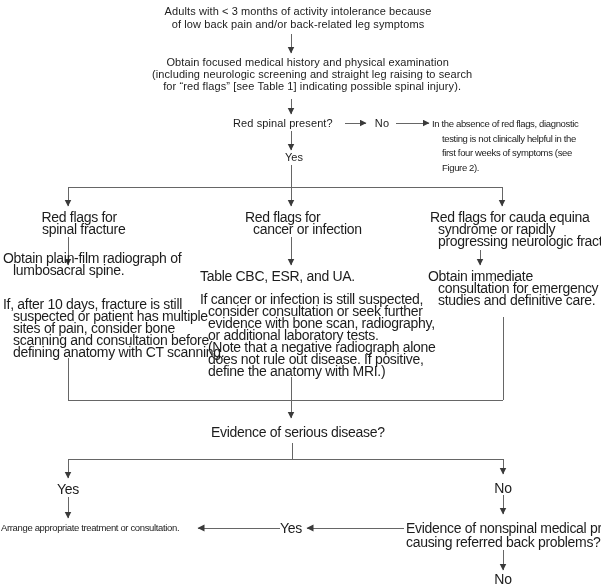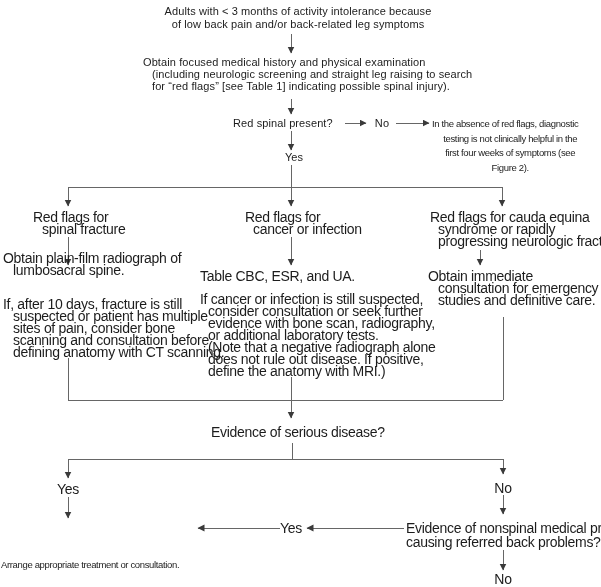--- a/index.html
+++ b/index.html
@@ -17,43 +17,43 @@
   .txt {
     position: absolute;
     white-space: pre;
     font-size: 14px;
     letter-spacing: -0.3px;
     line-height: 12px;
   }
   .fs-a { font-size: 11px; letter-spacing: 0.1px; }   
   .fs-c { font-size: 9.5px; letter-spacing: -0.35px; } 
   .center { text-align: center; }
-  .hang9  { padding-left: 9px;  text-indent: -9px;  }
+  .hang9  { padding-left: 9px;  text-indent: -9px; text-align: center;  }
   .hang8  { padding-left: 8px;  text-indent: -8px;  }
   .hang10 { padding-left: 10px; text-indent: -10px; }
 
   
   .n-adults    { left: 133px; top: 5px;   width: 330px; line-height: 13px; }
   .n-history   { left: 143px; top: 56px; }
   .n-redflagsq { left: 233px; top: 117px; }
   .n-no1       { left: 370px; top: 117px; width: 24px; }
-  .n-absence   { left: 432px; top: 117px; line-height: 14.5px; text-align: center; }
+  .n-absence   { left: 432px; top: 117px; line-height: 14.5px; }
   .n-yes1      { left: 282px; top: 151px; width: 24px; }
   .n-hfracture { left: 33px;  top: 211px; }
   .n-hcancer   { left: 245px; top: 211px; }
   .n-hcauda    { left: 430px; top: 211px; }
   .n-fracp1    { left: 3px;   top: 252px; }
   .n-fracp2    { left: 3px;   top: 298px; }
   .n-cancp1    { left: 200px; top: 270px; }
   .n-cancp2    { left: 200px; top: 293px; }
   .n-caudap1   { left: 428px; top: 270px; }
   .n-seriousq  { left: 211px; top: 426px; width: 160px; }
   .n-yes2      { left: 56px;  top: 483px; width: 24px; }
   .n-no2       { left: 491px; top: 482px; width: 24px; }
-  .n-arrange   { left: 1px;   top: 522px; margin-top: 37px; }
+  .n-arrange   { left: 1px;   top: 522px; }
   .n-yes3      { left: 279px; top: 522px; width: 24px; }
   .n-nonspinal { left: 406px; top: 521px; width: 184px; line-height: 14px; }
   .n-no3       { left: 491px; top: 573px; width: 24px; }
 </style>
 </head>
 <body>
 
 <div id="stage">
 
   <svg id="connectors" width="601" height="587" viewBox="0 0 601 587">

